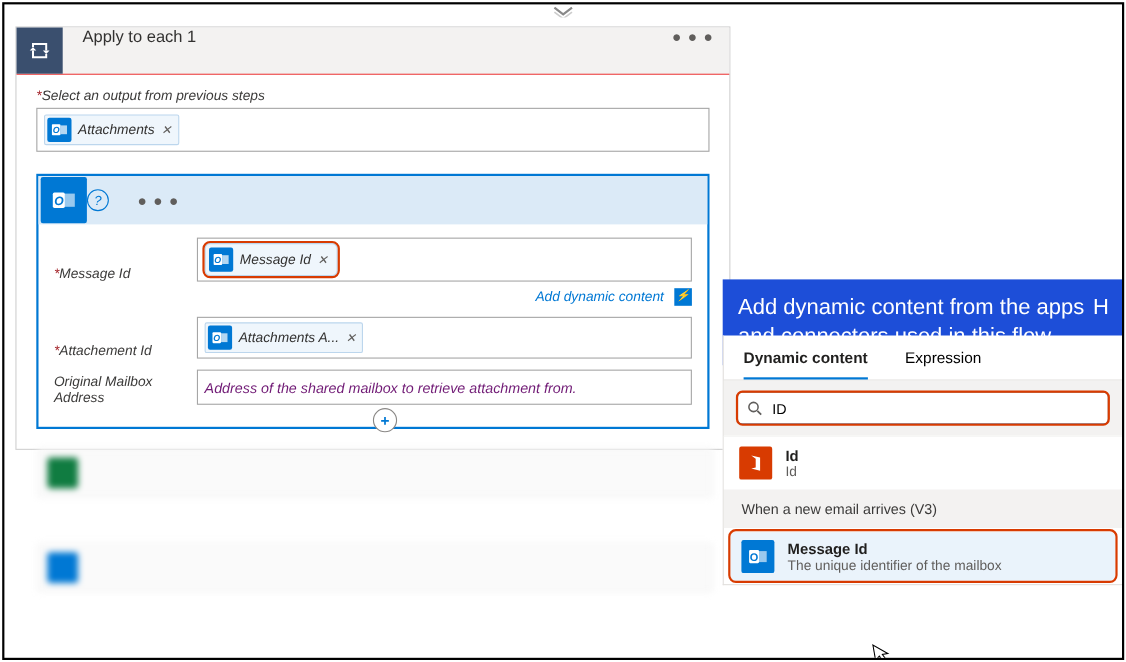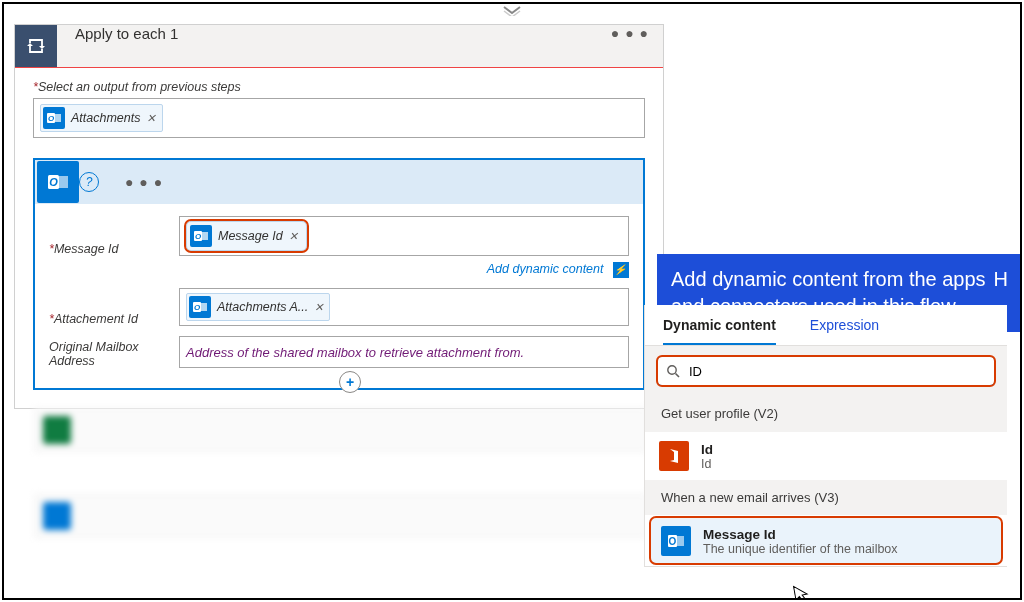--- a/index.html
+++ b/index.html
@@ -45,23 +45,23 @@
   .blurred-step .bicon { width: 28px; height: 28px; border-radius: 3px; }
   .blur1 { top: 404px; }
   .blur1 .bicon { background: #107c41; }
   .blur2 { top: 490px; }
   .blur2 .bicon { background: #0078d4; }
 
   
   .dyn-banner { position: absolute; right: 0; top: 250px; width: 363px; background: #1d4ed8; color: #fff; padding: 12px 14px; font-size: 20px; line-height: 1.35; }
   .dyn-banner .hcut { position: absolute; top: 12px; right: 12px; color: #fff; }
 
-  .dyn-panel { position: absolute; right: 13px; top: 301px; width: 363px; background: #fff; border-left: 1px solid #e1dfdd; border-bottom: 1px solid #e1dfdd; }
+  .dyn-panel { position: absolute; right: 0; top: 301px; width: 363px; background: #fff; border-left: 1px solid #e1dfdd; border-bottom: 1px solid #e1dfdd; }
   .dyn-tabs { display: flex; gap: 34px; padding: 12px 18px 0 18px; border-bottom: 1px solid #e1dfdd; }
-  .dyn-tab { font-size: 14px; color: #1d4ed8; padding-bottom: 10px; cursor: pointer; }
+  .dyn-tab { font-size: 14px; color: #000000; padding-bottom: 10px; cursor: pointer; }
   .dyn-tab.active { color: #201f1e; font-weight: 600; border-bottom: 2px solid #0078d4; }
   .dyn-search-wrap { background: #f3f2f1; padding: 10px 12px; }
   .dyn-search { display: flex; align-items: center; border: 1px solid #8a8886; background: #fff; border-bottom: 1.5px solid #0078d4; height: 30px; padding: 0 8px; gap: 8px; }
   .dyn-search input { border: none; outline: none; flex: 1; font-size: 13px; }
   .dyn-section { background: #f3f2f1; padding: 10px 16px; font-size: 13px; color: #3b3a39; }
   .dyn-item { display: flex; align-items: center; gap: 12px; padding: 9px 14px; background: #fff; cursor: pointer; border-top: 1px solid #f3f2f1; }
   .dyn-item.sel { background: #eaf3fb; outline: 2.5px solid #d83b01; border-radius: 5px; margin: 3px 6px; padding: 7px 10px; }
   .dyn-item .d-icon { width: 30px; height: 30px; border-radius: 2px; display: flex; align-items: center; justify-content: center; color: #fff; font-weight: bold; font-size: 12px; }
   .d-icon.orange { background: #d83b01; }
   .d-icon.blue { background: #0078d4; }
@@ -191,21 +191,20 @@
       <div class="dyn-search highlight-red" style="outline-offset:-1px;">
         <span>
           <svg width="15" height="15" viewBox="0 0 15 15">
               <circle cx="6" cy="6" r="4.2" stroke="#605e5c" stroke-width="1.4" fill="none"></circle>
               <line x1="9.5" y1="9.5" x2="13" y2="13" stroke="#605e5c" stroke-width="1.6"></line>
             </svg>
         </span>
         <input type="text" value="ID" style="">
       </div>
     </div>
-    <div class="dyn-section">Get user profile (V2)</div>
     <div class="dyn-item">
       <div class="d-icon orange">
         <svg width="18" height="18" viewBox="0 0 18 18">
             <path d="M5 2 L13 4 L13 16 L5 14 L9 13 L9 5 Z" fill="#fff"></path>
           </svg>
       </div>
       <div class="d-text">
         <div class="d-title">Id</div>
         <div class="d-sub">Id</div>
       </div>

